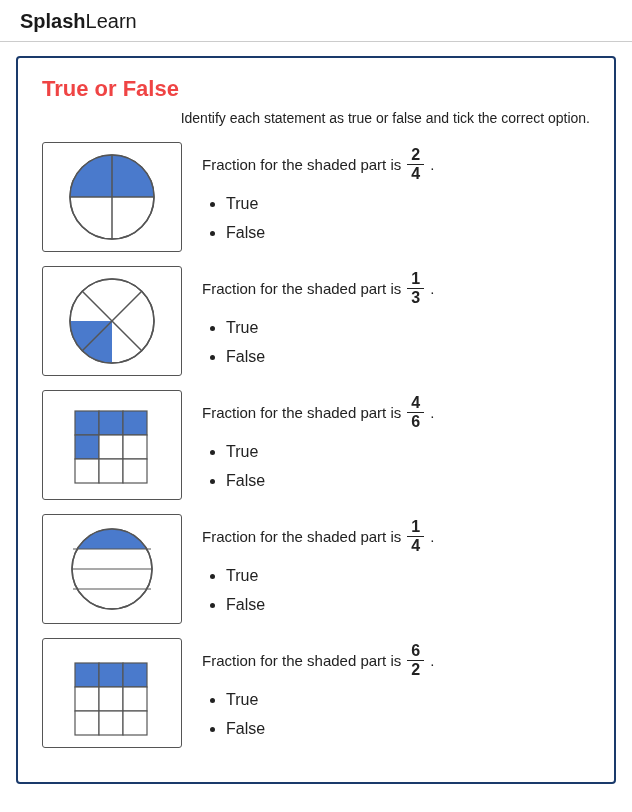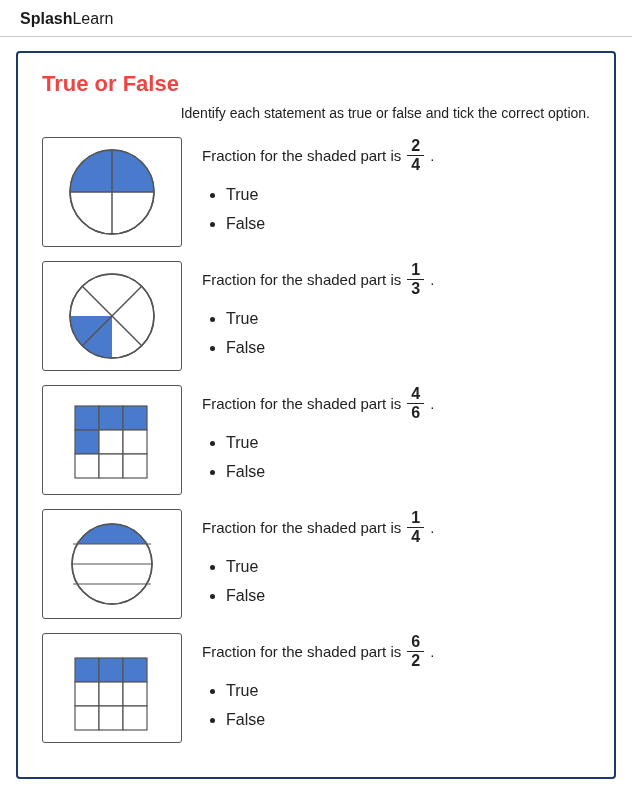--- a/index.html
+++ b/index.html
@@ -14,21 +14,21 @@
       width: 632px;
       min-height: 812px;
       background: #fff;
       padding: 0;
     }
     .top-bar {
       padding: 10px 20px 8px 20px;
       border-bottom: 1px solid #ccc;
     }
     .logo {
-      font-size: 16px;
+      font-size: 20px;
       font-weight: normal;
     }
     .logo-splash {
       font-weight: bold;
       color: #1a1a1a;
     }
     .logo-learn {
       font-weight: normal;
       color: #1a1a1a;
     }
@@ -45,20 +45,21 @@
       margin-bottom: 8px;
     }
     .instructions {
       font-size: 14px;
       color: #222;
       margin-bottom: 16px;
       text-align: right;
     }
     .question-row {
       display: flex;
+      align-items: center;
       margin-bottom: 14px;
       gap: 20px;
     }
     .shape-box {
       width: 140px;
       height: 110px;
       border: 1.5px solid #555;
       border-radius: 3px;
       flex-shrink: 0;
       display: flex;

